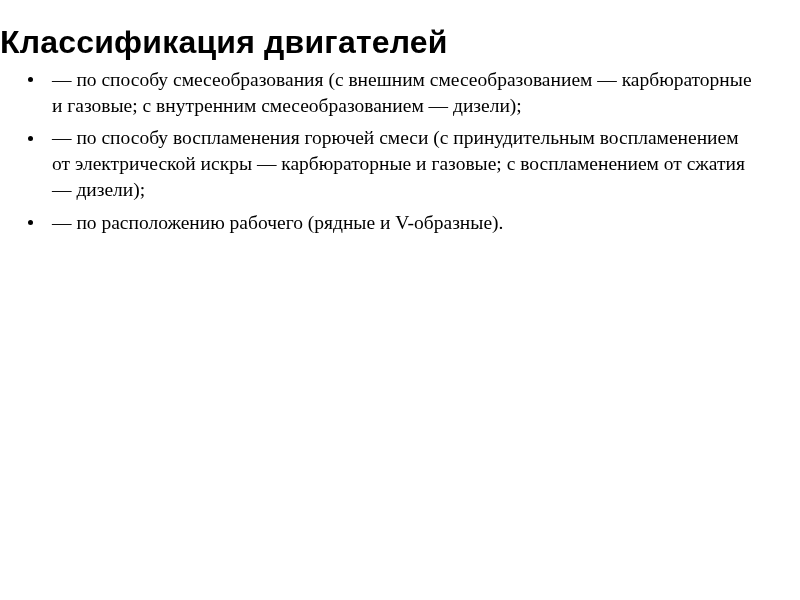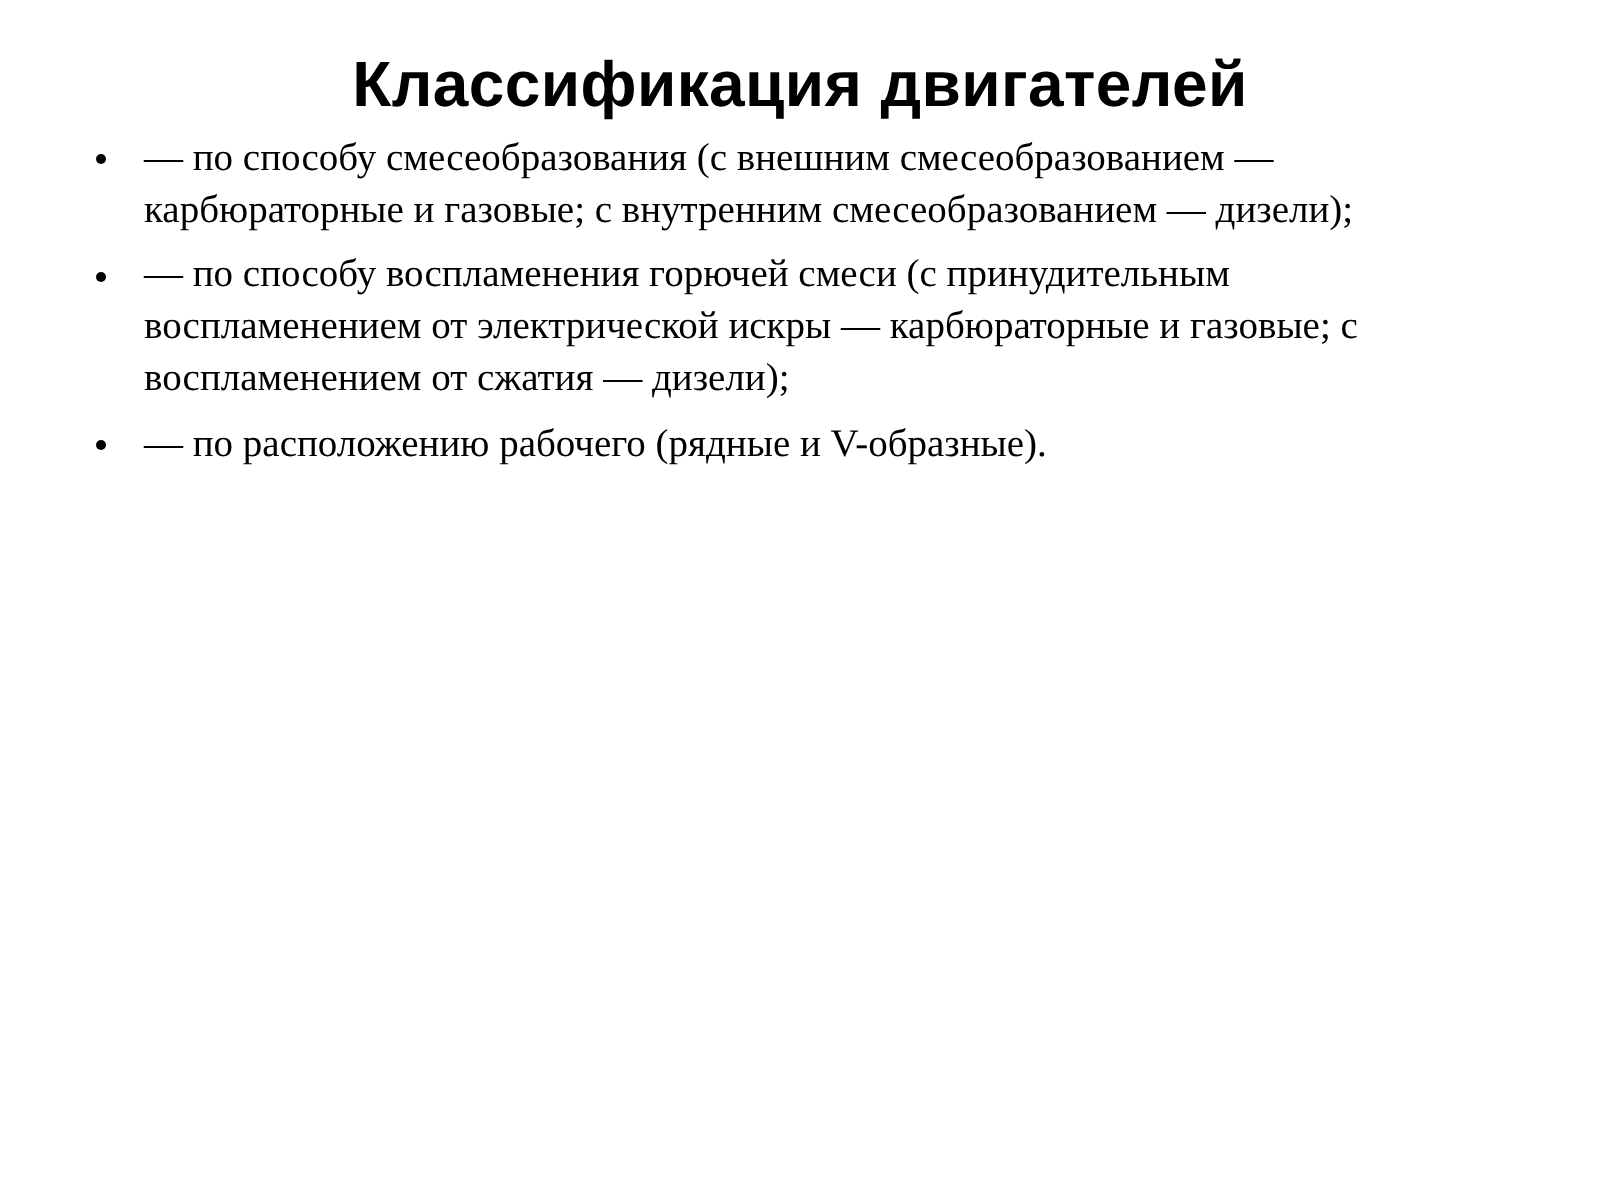--- a/index.html
+++ b/index.html
@@ -18,28 +18,27 @@
     width: 800px;
     height: 600px;
     position: relative;
     box-sizing: border-box;
     padding: 0;
   }
   .slide-title {
     font-family: "Liberation Sans", sans-serif;
     font-size: 32px;
     font-weight: bold;
-    text-align: center;
     margin: 24px 0 6px 0;
     letter-spacing: 0.2px;
   }
   .bullet-list {
     list-style: none;
     margin: 0;
-    padding: 0 48px 0 40px;
+    padding: 0 48px 0 20px;
   }
   .bullet-item {
     position: relative;
     font-family: "Liberation Serif", serif;
     font-size: 19.5px;
     line-height: 1.32;
     padding-left: 32px;
     margin-bottom: 7px;
     text-align: left;
   }

